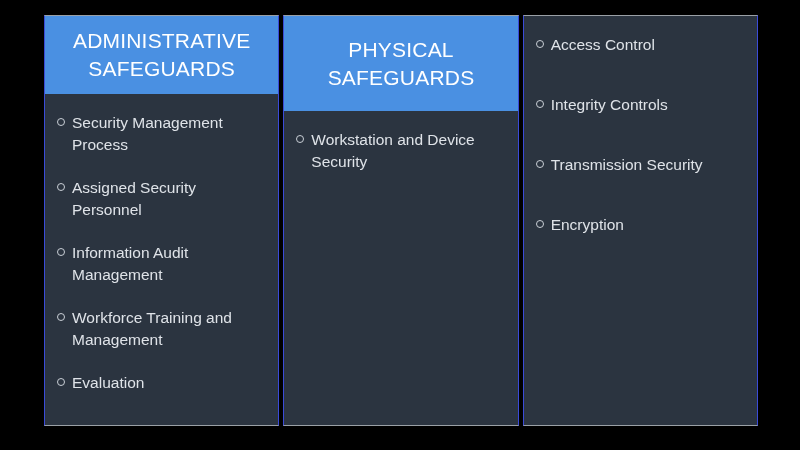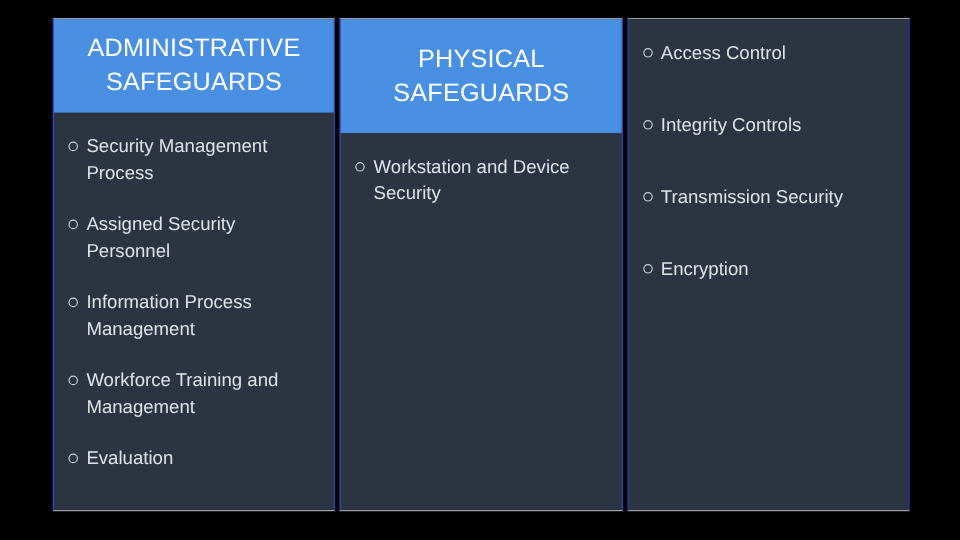--- a/index.html
+++ b/index.html
@@ -117,21 +117,21 @@
         <div class="bullet-item">
           <span class="bullet-mark"></span>
           <span class="bullet-text">Security Management Process</span>
         </div>
         <div class="bullet-item">
           <span class="bullet-mark"></span>
           <span class="bullet-text">Assigned Security Personnel</span>
         </div>
         <div class="bullet-item">
           <span class="bullet-mark"></span>
-          <span class="bullet-text">Information Process Management</span>
+          <span class="bullet-text">Information Audit Management</span>
         </div>
         <div class="bullet-item">
           <span class="bullet-mark"></span>
           <span class="bullet-text">Workforce Training and Management</span>
         </div>
         <div class="bullet-item">
           <span class="bullet-mark"></span>
           <span class="bullet-text">Evaluation</span>
         </div>
       </div>

